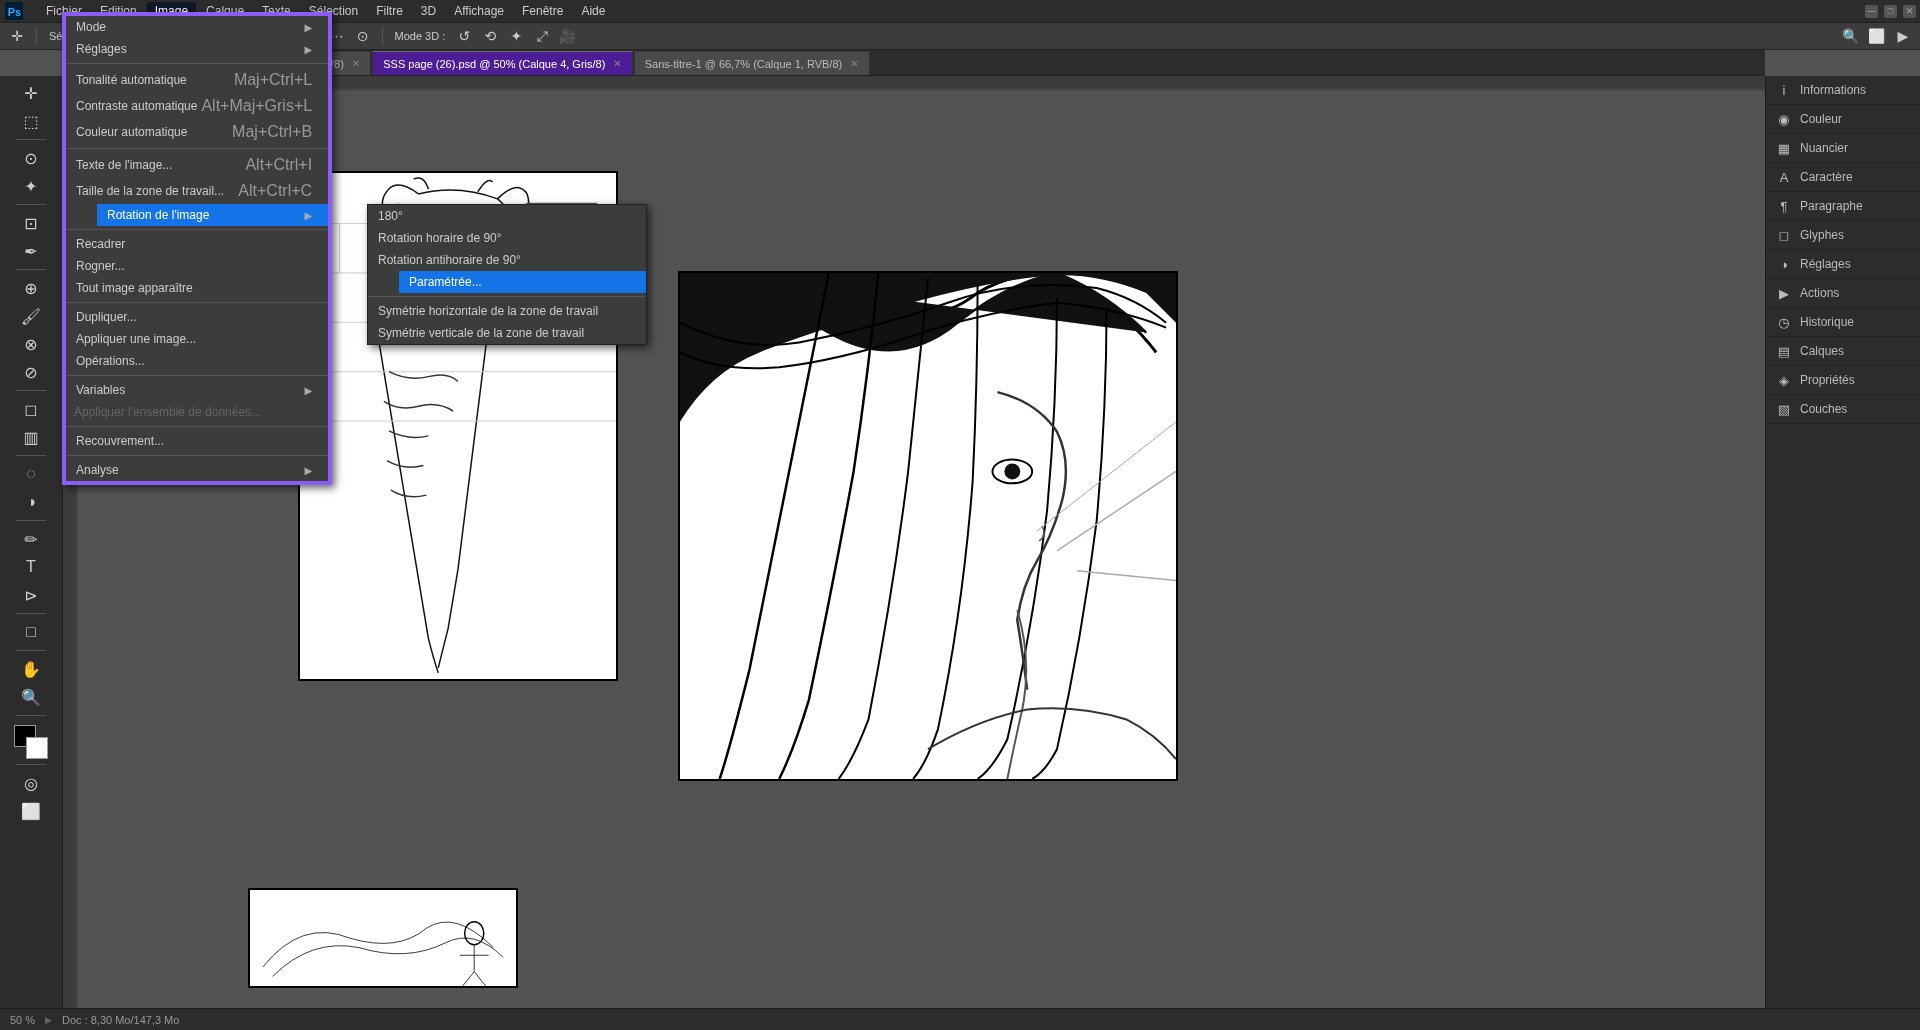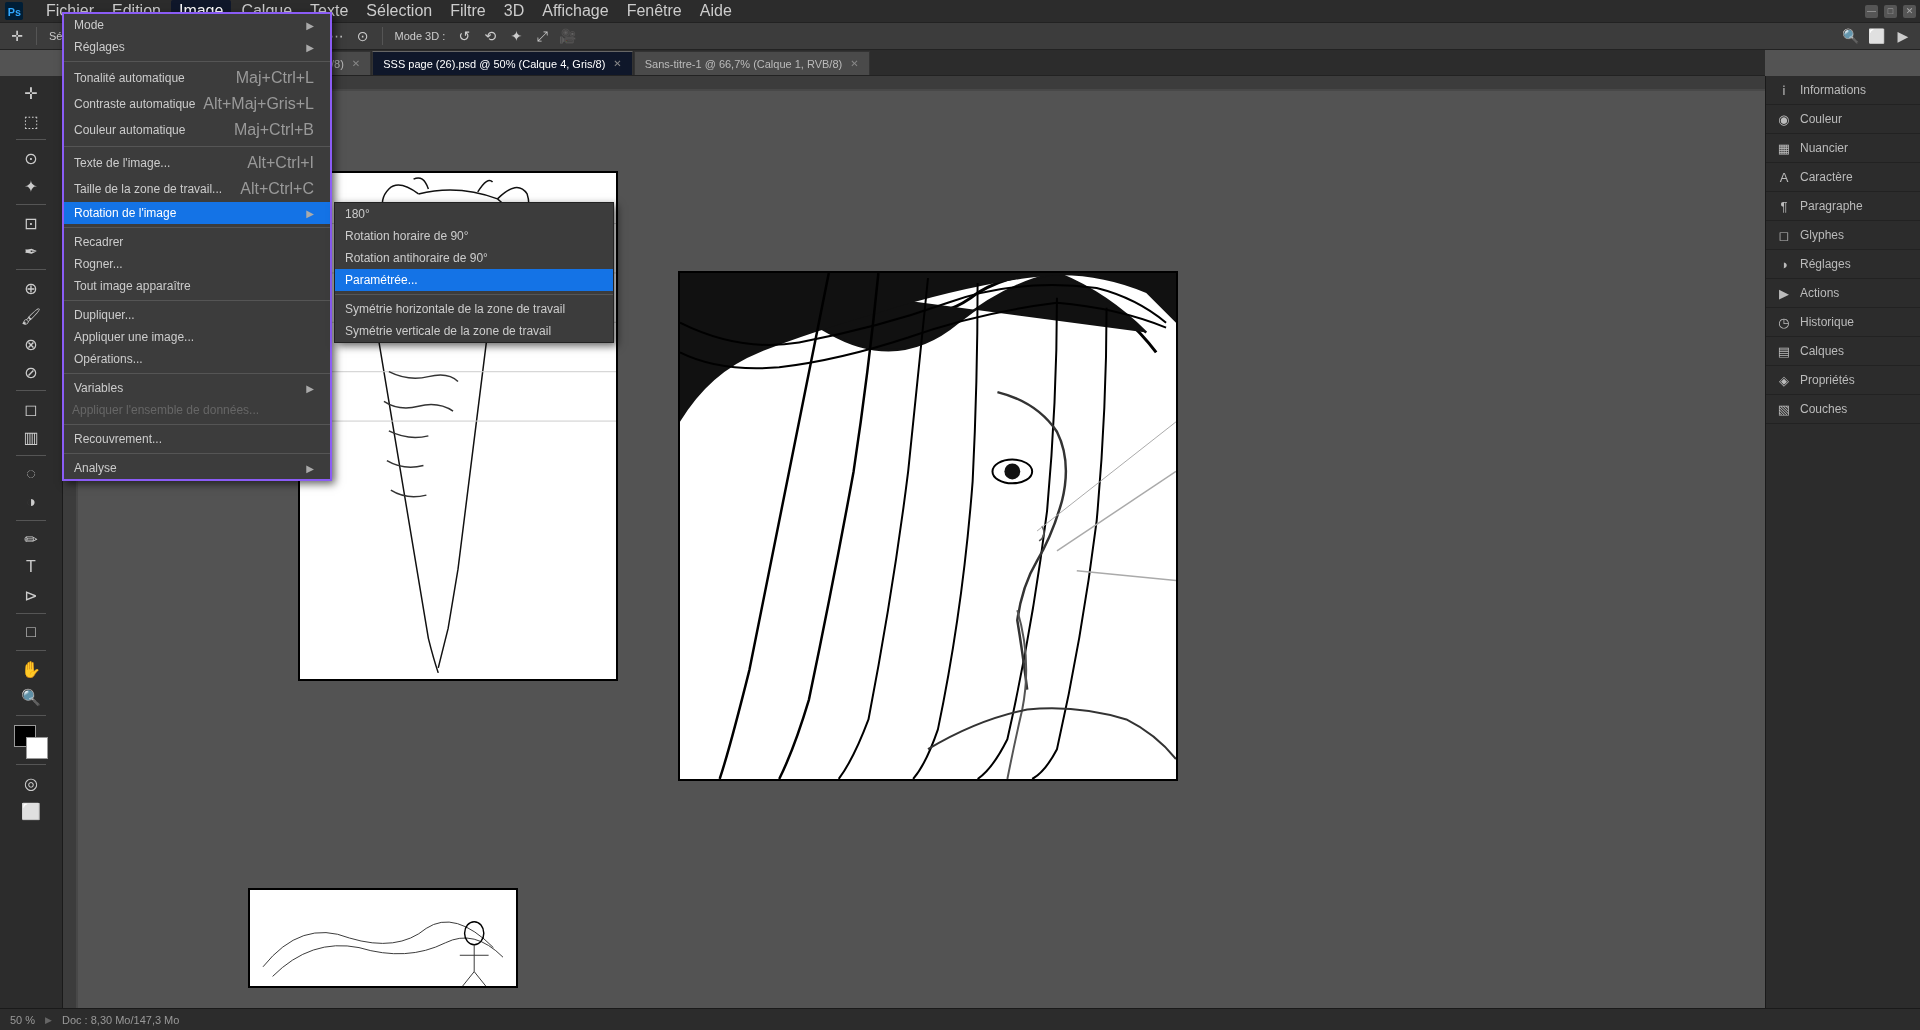--- a/index.html
+++ b/index.html
@@ -32,21 +32,21 @@
       display: flex;
       align-items: center;
       justify-content: center;
       margin-right: 12px;
     }
     .ps-logo svg { width: 18px; height: 18px; }
     .menu-item {
       padding: 2px 8px;
       color: #ccc;
       cursor: pointer;
-      font-size: 16px;
+      font-size: 12px;
       border-radius: 2px;
     }
     .menu-item.active { background: #0f172a; color: #fff; }
 
     
     #options-bar {
       position: absolute;
       top: 22px; left: 0; right: 0;
       height: 28px;
       background: #3c3c3c;
@@ -97,21 +97,21 @@
       color: #bbb;
       font-size: 11px;
       display: flex;
       align-items: center;
       gap: 4px;
       cursor: pointer;
       white-space: nowrap;
       margin-right: 1px;
     }
     .tab.active {
-      background: #0f172a;
+      background: #4c1d95;
       color: #fff;
       border-top: 1px solid #666;
     }
     .tab-close {
       font-size: 10px;
       color: #888;
       margin-left: 4px;
       cursor: pointer;
     }
 
@@ -276,35 +276,35 @@
     #image-menu {
       position: absolute;
       top: 12px; left: 62px;
       z-index: 1000;
       display: flex;
       flex-direction: column;
     }
     .main-dropdown {
       min-width: 270px;
       background: #3c3c3c;
-      border: 2px solid #8b5cf6;
+      border: 4px solid #8b5cf6;
       box-shadow: 3px 3px 8px rgba(0,0,0,0.6);
       text-align: center;
     }
     .dropdown-item {
       display: flex;
       align-items: center;
       padding: 4px 16px 4px 10px;
       color: #ccc;
       cursor: pointer;
       font-size: 12px;
       gap: 4px;
       white-space: nowrap;
     }
-    .dropdown-item.active { background: #1473e6; color: #fff; }
+    .dropdown-item.active { background: #1473e6; color: #fff; margin-left: 31px; }
     .dropdown-item.disabled { color: #666; cursor: default; padding-left: 8px; }
     .dropdown-separator {
       height: 1px;
       background: #555;
       margin: 3px 0;
     }
     .item-shortcut {
       margin-left: auto;
       color: #999;
       font-size: 16px;

